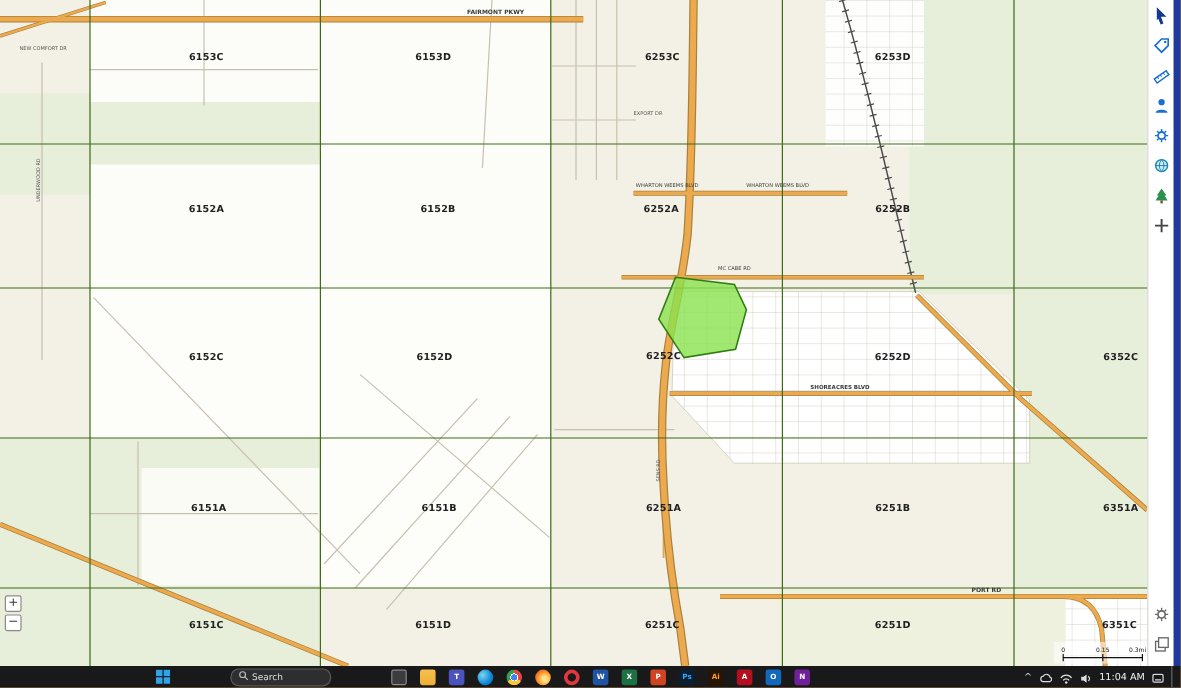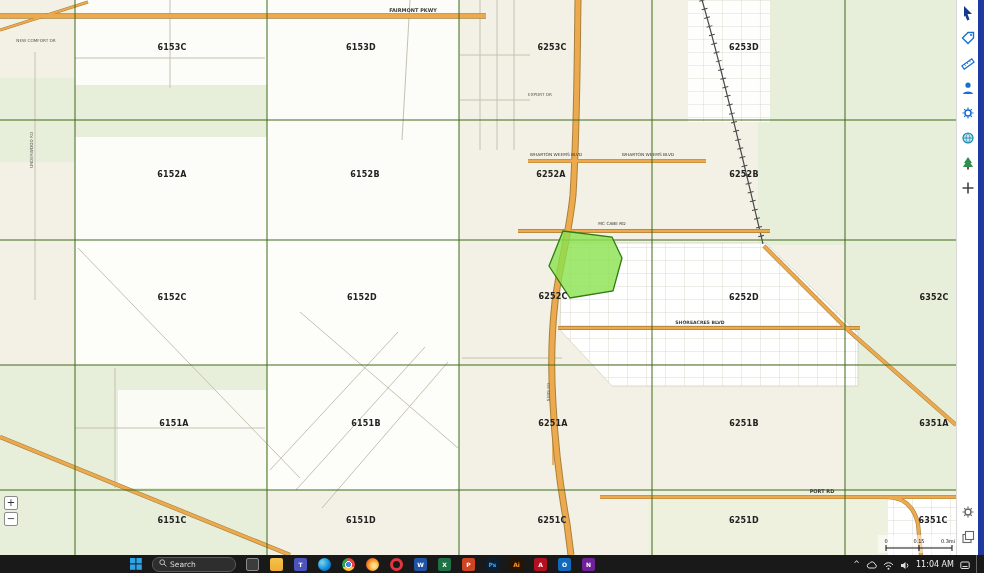--- a/index.html
+++ b/index.html
@@ -13,21 +13,21 @@
             font-size:10px;line-height:12px;text-align:center;color:#333;cursor:pointer;box-sizing:border-box;}
   
   #sidebar{position:absolute;left:956px;top:0;width:22px;height:555px;background:#ffffff;
            border-left:1px solid #d8d8d8;display:flex;flex-direction:column;align-items:center;
            padding-top:5px;box-sizing:border-box;gap:9px;}
   .sb-icon{width:16px;height:16px;display:flex;align-items:center;justify-content:center;cursor:pointer;}
   .sb-spacer{flex:1;}
   #sidebar-strip{position:absolute;left:978px;top:0;width:6px;height:555px;background:#1e3a9e;}
   
   #taskbar{position:absolute;left:0;top:555px;width:984px;height:18px;background:#191919;
-           display:flex;align-items:center;color:#eee;}
+           display:flex;align-items:center;color:#eee;gap:40px;}
   #start-btn{margin-left:128px;width:16px;height:14px;display:flex;align-items:center;justify-content:center;cursor:pointer;}
   #search-pill{margin-left:8px;width:70px;height:13px;border-radius:7px;background:#2e2e2e;
                border:1px solid #5a5a5a;display:flex;align-items:center;gap:3px;padding:0 6px;
                font-size:7.5px;color:#ddd;cursor:pointer;}
   #tb-apps{display:flex;align-items:center;gap:11px;margin-left:10px;}
   .app{width:13px;height:13px;border-radius:2px;display:flex;align-items:center;justify-content:center;
        font-size:6px;font-weight:bold;color:#fff;cursor:pointer;flex:none;}
   .app-taskview{background:#3c3c3c;border:1px solid #8a8a8a;box-sizing:border-box;}
   .app-folder{background:linear-gradient(#f6c14d,#eead35);}
   .app-teams{background:#4b53bc;}

